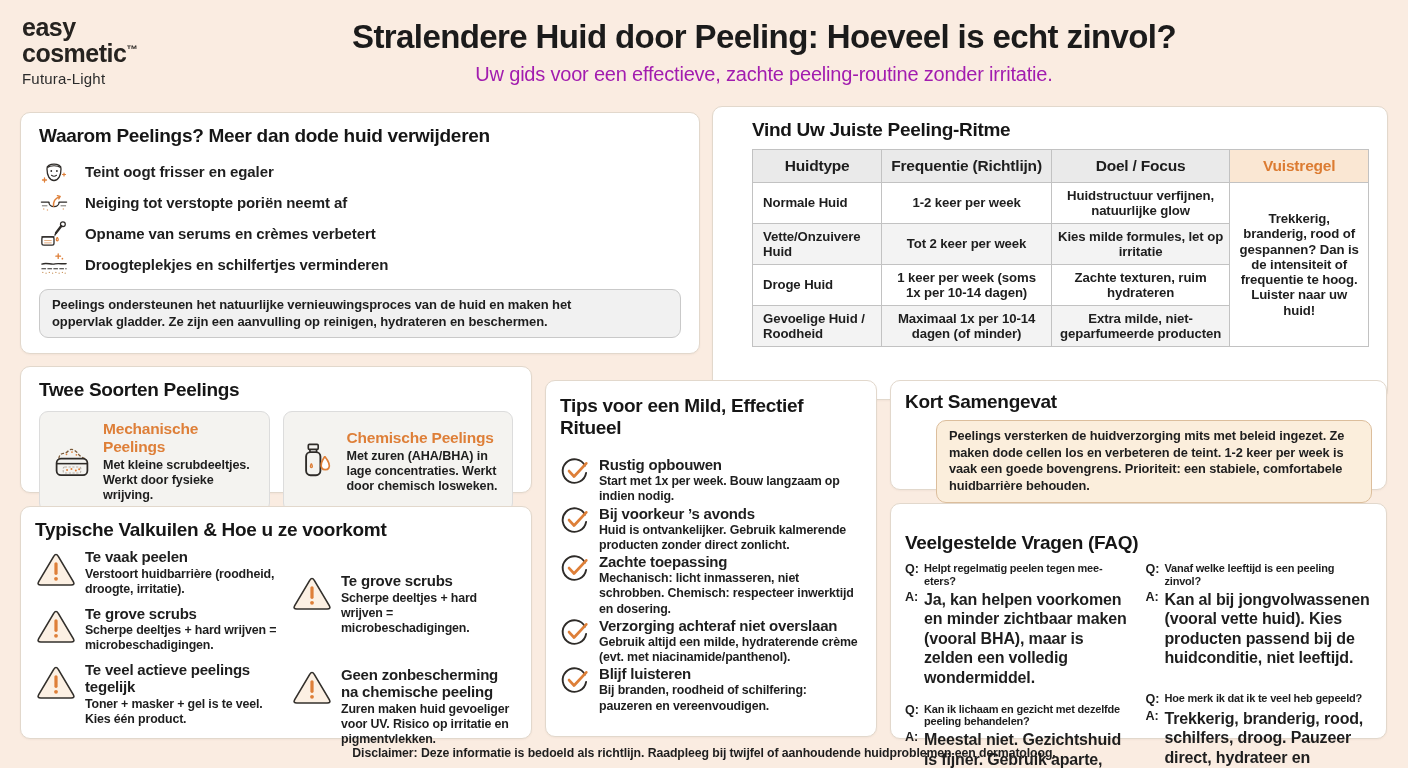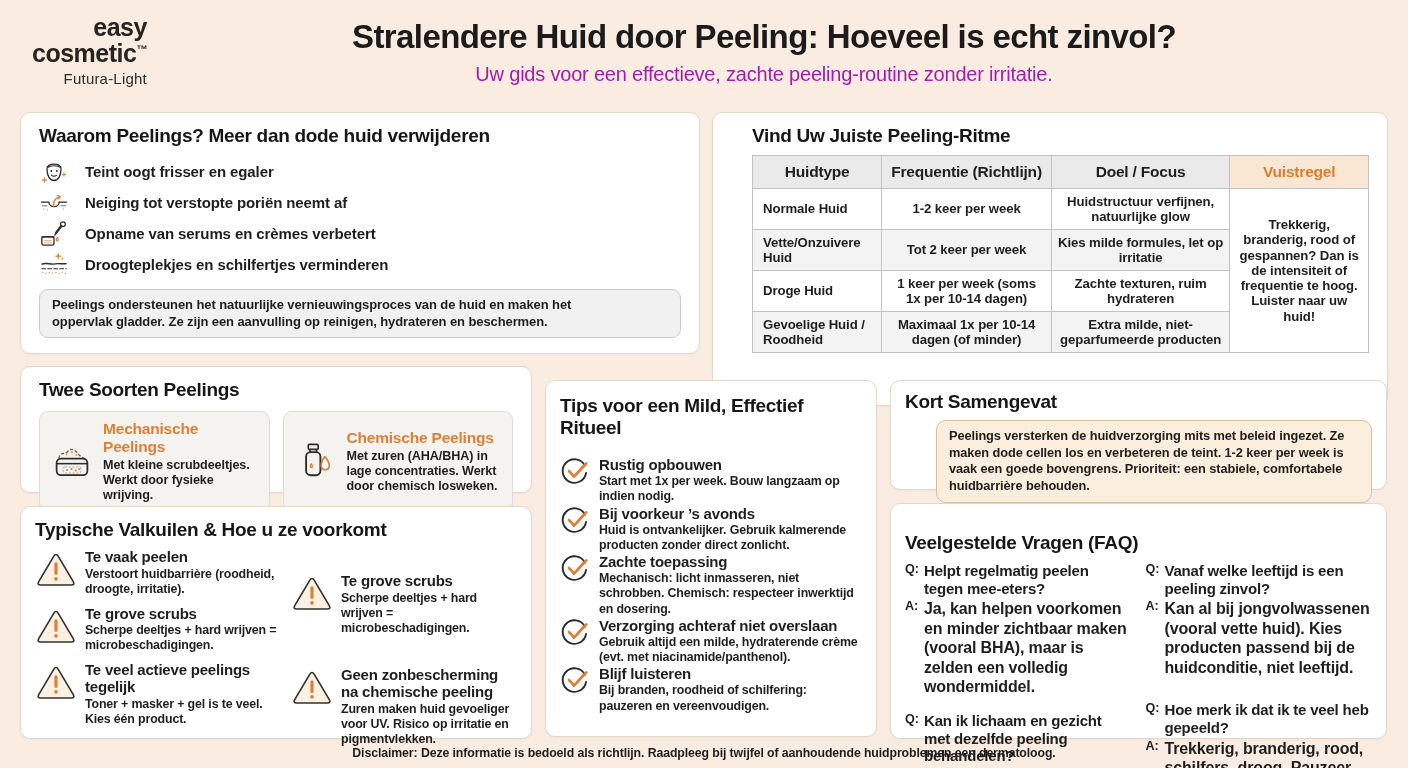--- a/index.html
+++ b/index.html
@@ -2,42 +2,42 @@
 <html><head>
 <meta charset="utf-8">
 <style>
   * { margin:0; padding:0; box-sizing:border-box; }
   html,body { width:1408px; height:768px; overflow:hidden; }
   body { font-family:"Liberation Sans","DejaVu Sans",sans-serif; background:#FAECE1; color:#1E1E1E; position:relative; }
 
   .page { position:absolute; inset:0; }
 
   
-  .logo { position:absolute; left:32px; top:14px; line-height:1;text-align:right; }
+  .logo { position:absolute; left:22px; top:14px; line-height:1; }
   .logo-main { font-size:25px; font-weight:800; letter-spacing:-0.5px; color:#262320; line-height:1.04; }
   .logo-tm { font-size:11px; font-weight:700; vertical-align:super; }
   .logo-sub { font-size:15px; font-weight:400; color:#2b2b2b; margin-top:5px; letter-spacing:0.2px; }
   .title { position:absolute; left:120px; right:0; top:18px; text-align:center; font-size:33px; font-weight:800; letter-spacing:-0.6px; color:#1b1b1b; }
   .subtitle { position:absolute; left:120px; right:0; top:63px; text-align:center; font-size:20px; font-weight:500; letter-spacing:-0.2px; color:#a21caf; }
 
   
   .card { position:absolute; background:#fff; border:1px solid #E2D8CC; border-radius:10px; box-shadow:0 1px 2px rgba(90,60,30,0.05); padding:12px 18px; }
   .card-title { font-size:19px; font-weight:800; letter-spacing:-0.3px; color:#161616; }
 
   
   .why-card { left:20px; top:112px; width:680px; height:242px; }
   .why-list { margin-top:9px; }
   .why-item { display:flex; align-items:center; gap:16px; height:31px; }
   .why-item .txt { font-size:15px; font-weight:600; letter-spacing:-0.1px; }
   .icon28 { width:30px; height:30px; flex:0 0 30px; display:flex; align-items:center; justify-content:center; }
   .note-box { margin-top:9px; background:#F1F1F1; border:1px solid #C9C9C9; border-radius:9px; padding:7px 12px; }
   .note-box .txt { font-size:13px; font-weight:600; line-height:1.28; max-width:540px; letter-spacing:-0.1px; }
 
   
-  .rhythm-card { left:712px; top:112px; width:676px; height:294px;padding-left:39px; }
+  .rhythm-card { left:712px; top:106px; width:676px; height:294px;padding-left:39px; }
   .rhythm-table { width:100%; border-collapse:collapse; margin-top:8px; font-size:13.2px; }
   .rhythm-table th, .rhythm-table td { border:1px solid #C2C2C2; text-align:center; font-weight:600; padding:3px 6px; line-height:1.16; letter-spacing:-0.1px; }
   .rhythm-table th { background:#EAEAEA; font-size:15.5px; font-weight:800; height:33px; letter-spacing:-0.2px; }
   .rhythm-table th.rule-h { background:#FAE7D3; color:#DC7C32; }
   .rhythm-table td { height:41px; }
   .rhythm-table td.skin { text-align:left; padding-left:10px; }
   .rhythm-table tr.stripe td { background:#F3F3F3; }
   .rhythm-table td.rule-cell { background:#fff; font-weight:600; width:143px; }
 
   
@@ -71,21 +71,21 @@
   .summary-card { left:890px; top:380px; width:497px; height:110px; padding:10px 14px; }
   .summary-box { margin-top:7px; background:#FBEEDC; border:1.5px solid #DCBE9C; border-radius:10px; padding:7px 12px;margin-left:31px; }
   .summary-box .txt { font-size:12.8px; font-weight:600; line-height:1.3; letter-spacing:-0.1px; }
 
   
   .faq-card { left:890px; top:503px; width:497px; height:236px; padding:28px 14px; }
   .faq-grid { display:grid; grid-template-columns:1fr 1fr; column-gap:14px; margin-top:8px; }
   .qa { margin-bottom:15px; }
   .qa-row { display:flex; gap:4px; }
   .qa-prefix { flex:0 0 15px; font-weight:800; font-size:12.6px; line-height:1.18; }
-  .q-text { font-weight:800; font-size:15px; line-height:1.18; letter-spacing:-0.2px; }
+  .q-text { font-weight:800; font-size:11px; line-height:1.18; letter-spacing:-0.2px; }
   .a-text { font-weight:600; font-size:16px; line-height:1.22; letter-spacing:-0.15px; }
   .a-line { margin-top:2px; }
 
   
   .footer { position:absolute; left:0; right:0; top:746px; text-align:center; font-size:12.3px; font-weight:600; letter-spacing:-0.1px; }
   .footer b { font-weight:800;margin-top:32px; }
 
   svg { display:block; }
 </style>
 </head>

